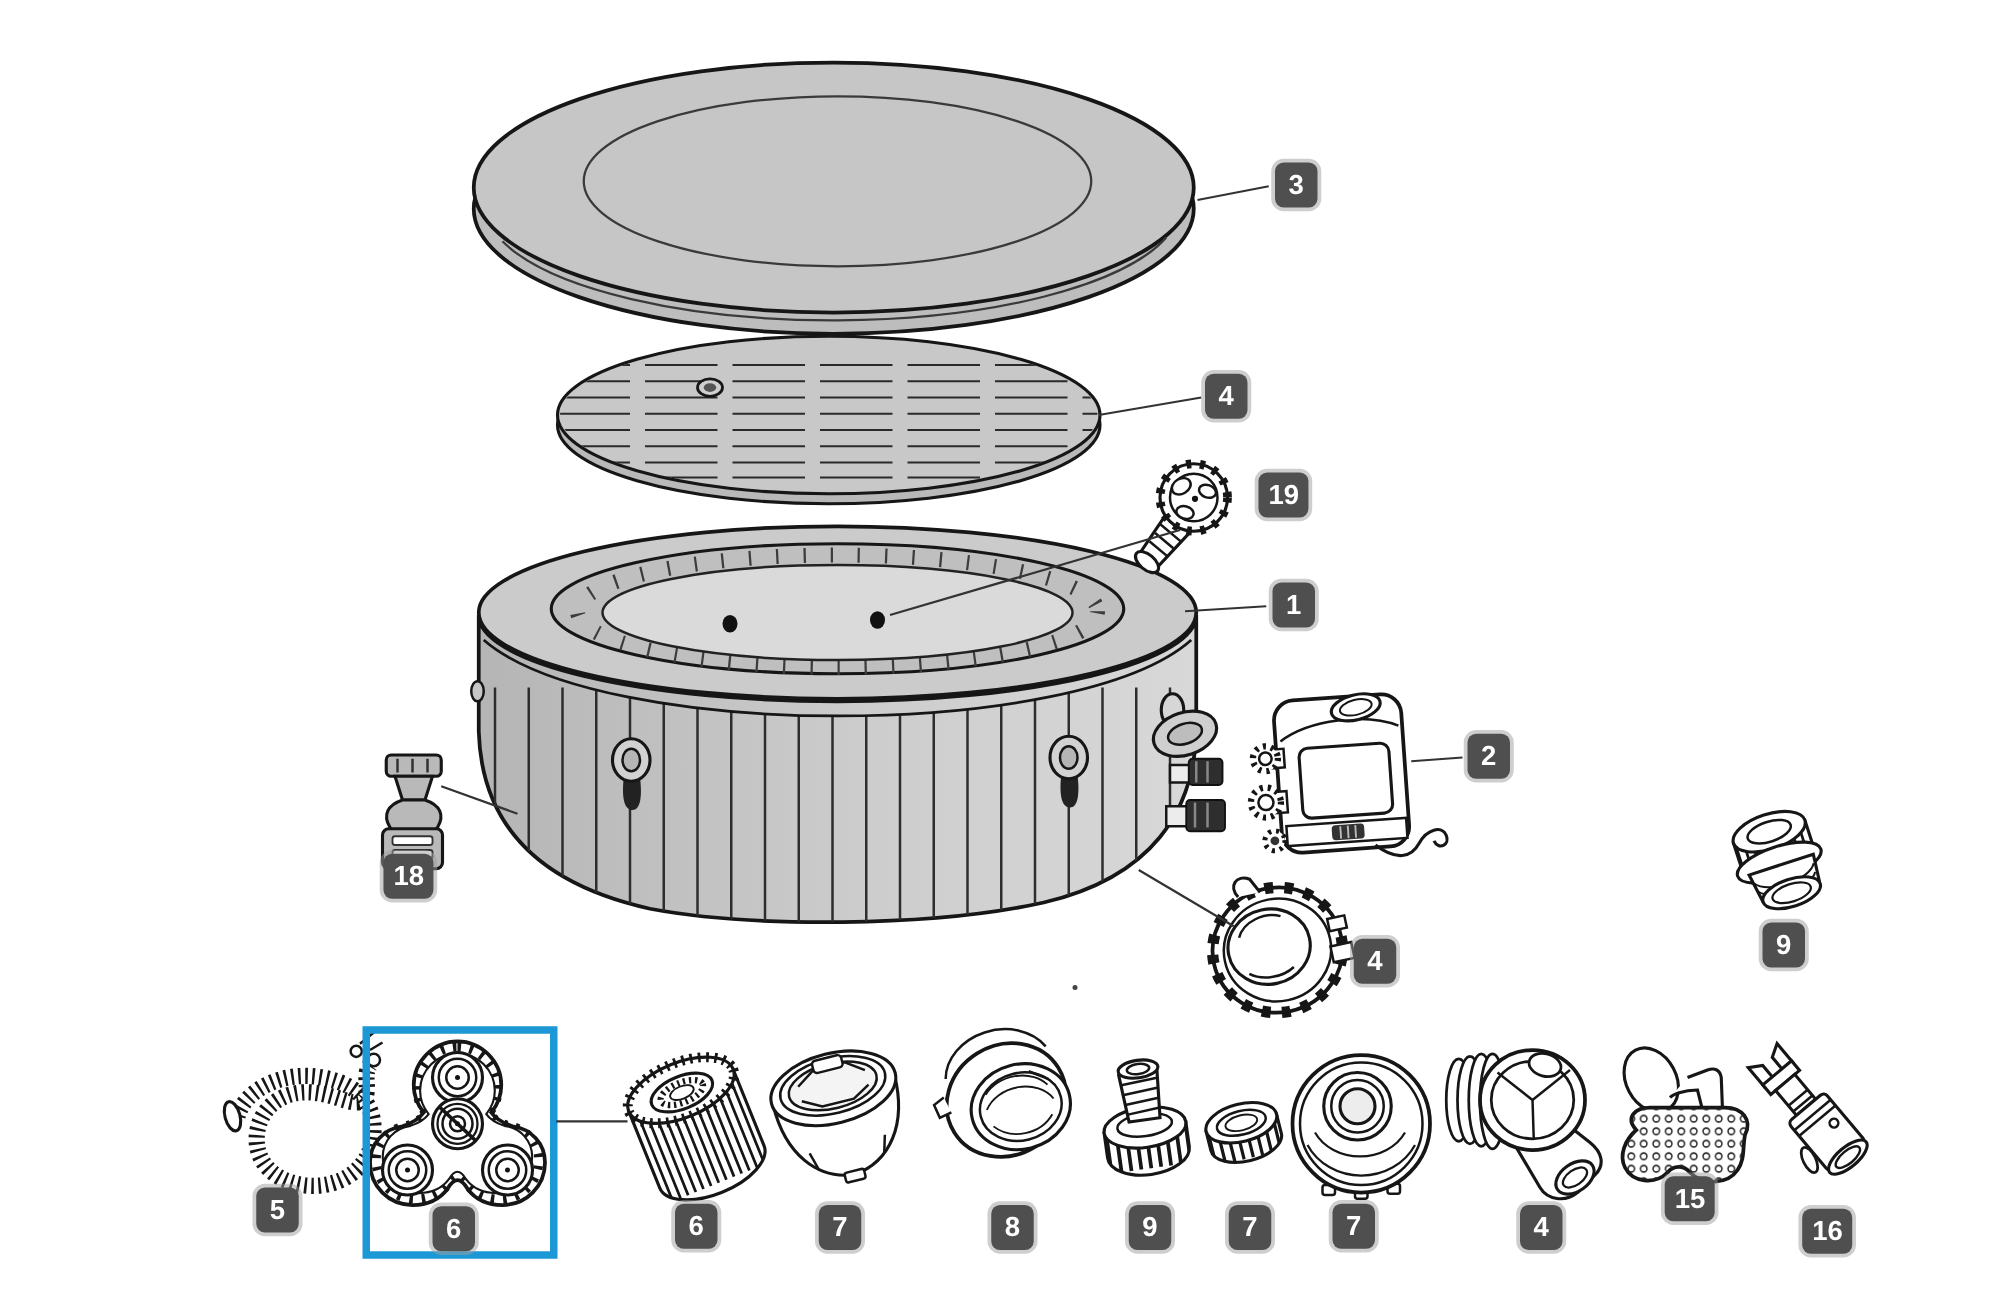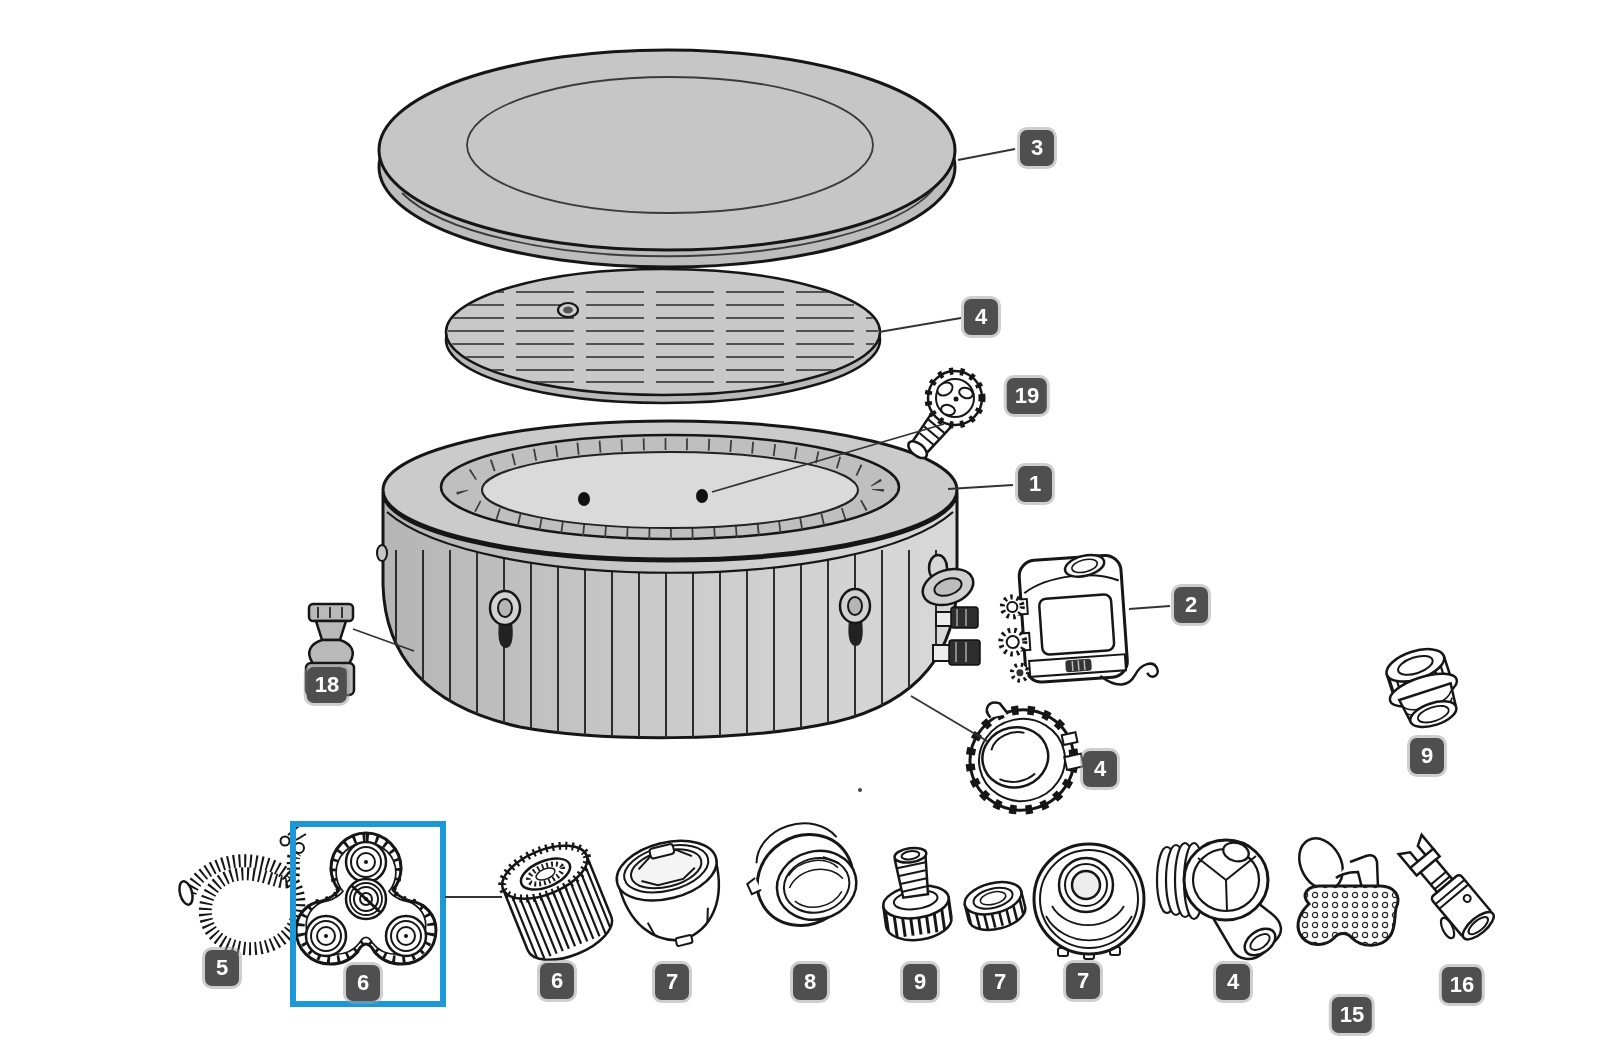--- a/index.html
+++ b/index.html
@@ -353,19 +353,19 @@
 <div class="plabel" style="left:222px;top:968px">5</div>
 <div class="plabel" style="left:363px;top:983px">6</div>
 <div class="plabel" style="left:672px;top:982px">7</div>
 <div class="plabel" style="left:810px;top:982px">8</div>
 <div class="plabel" style="left:920px;top:982px">9</div>
 <div class="plabel" style="left:1100px;top:769px">4</div>
 <div class="plabel" style="left:1000px;top:982px">7</div>
 <div class="plabel" style="left:557px;top:981px">6</div>
 <div class="plabel" style="left:1083px;top:981px">7</div>
 <div class="plabel" style="left:1233px;top:982px">4</div>
-<div class="plabel" style="left:1352px;top:1015px">15</div>
+<div class="plabel" style="left:1352px;top:959px">15</div>
 <div class="plabel" style="left:1462px;top:985px">16</div>
 <div class="plabel" style="left:1427px;top:756px">9</div>
-<div class="plabel" style="left:327px;top:685px">18</div>
+<div class="plabel" style="left:327px;top:701px">18</div>
 <div class="plabel" style="left:1027px;top:396px">19</div>
 
 </div>
 
 </body></html>

